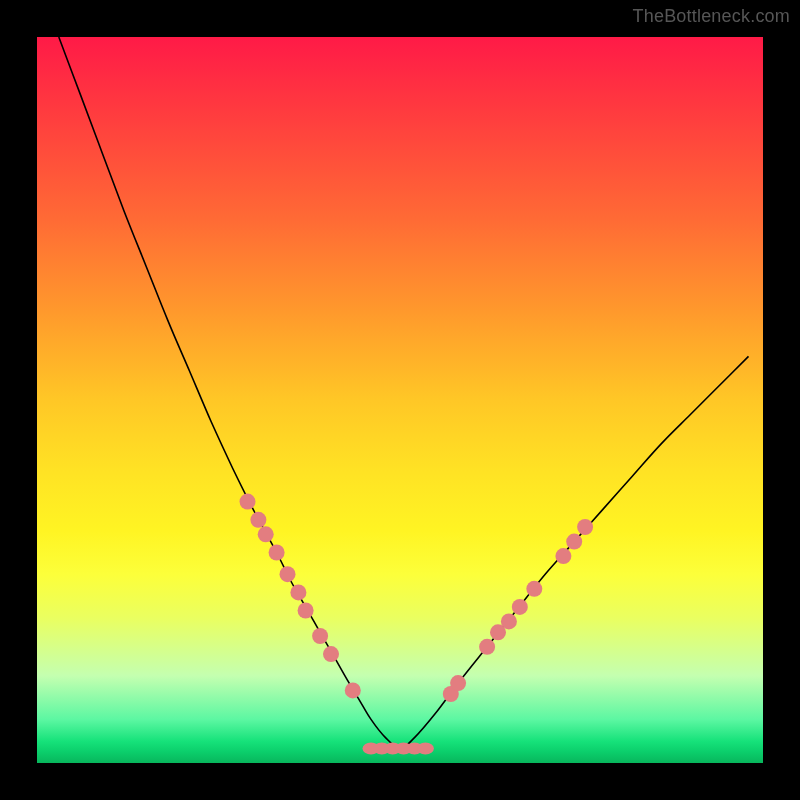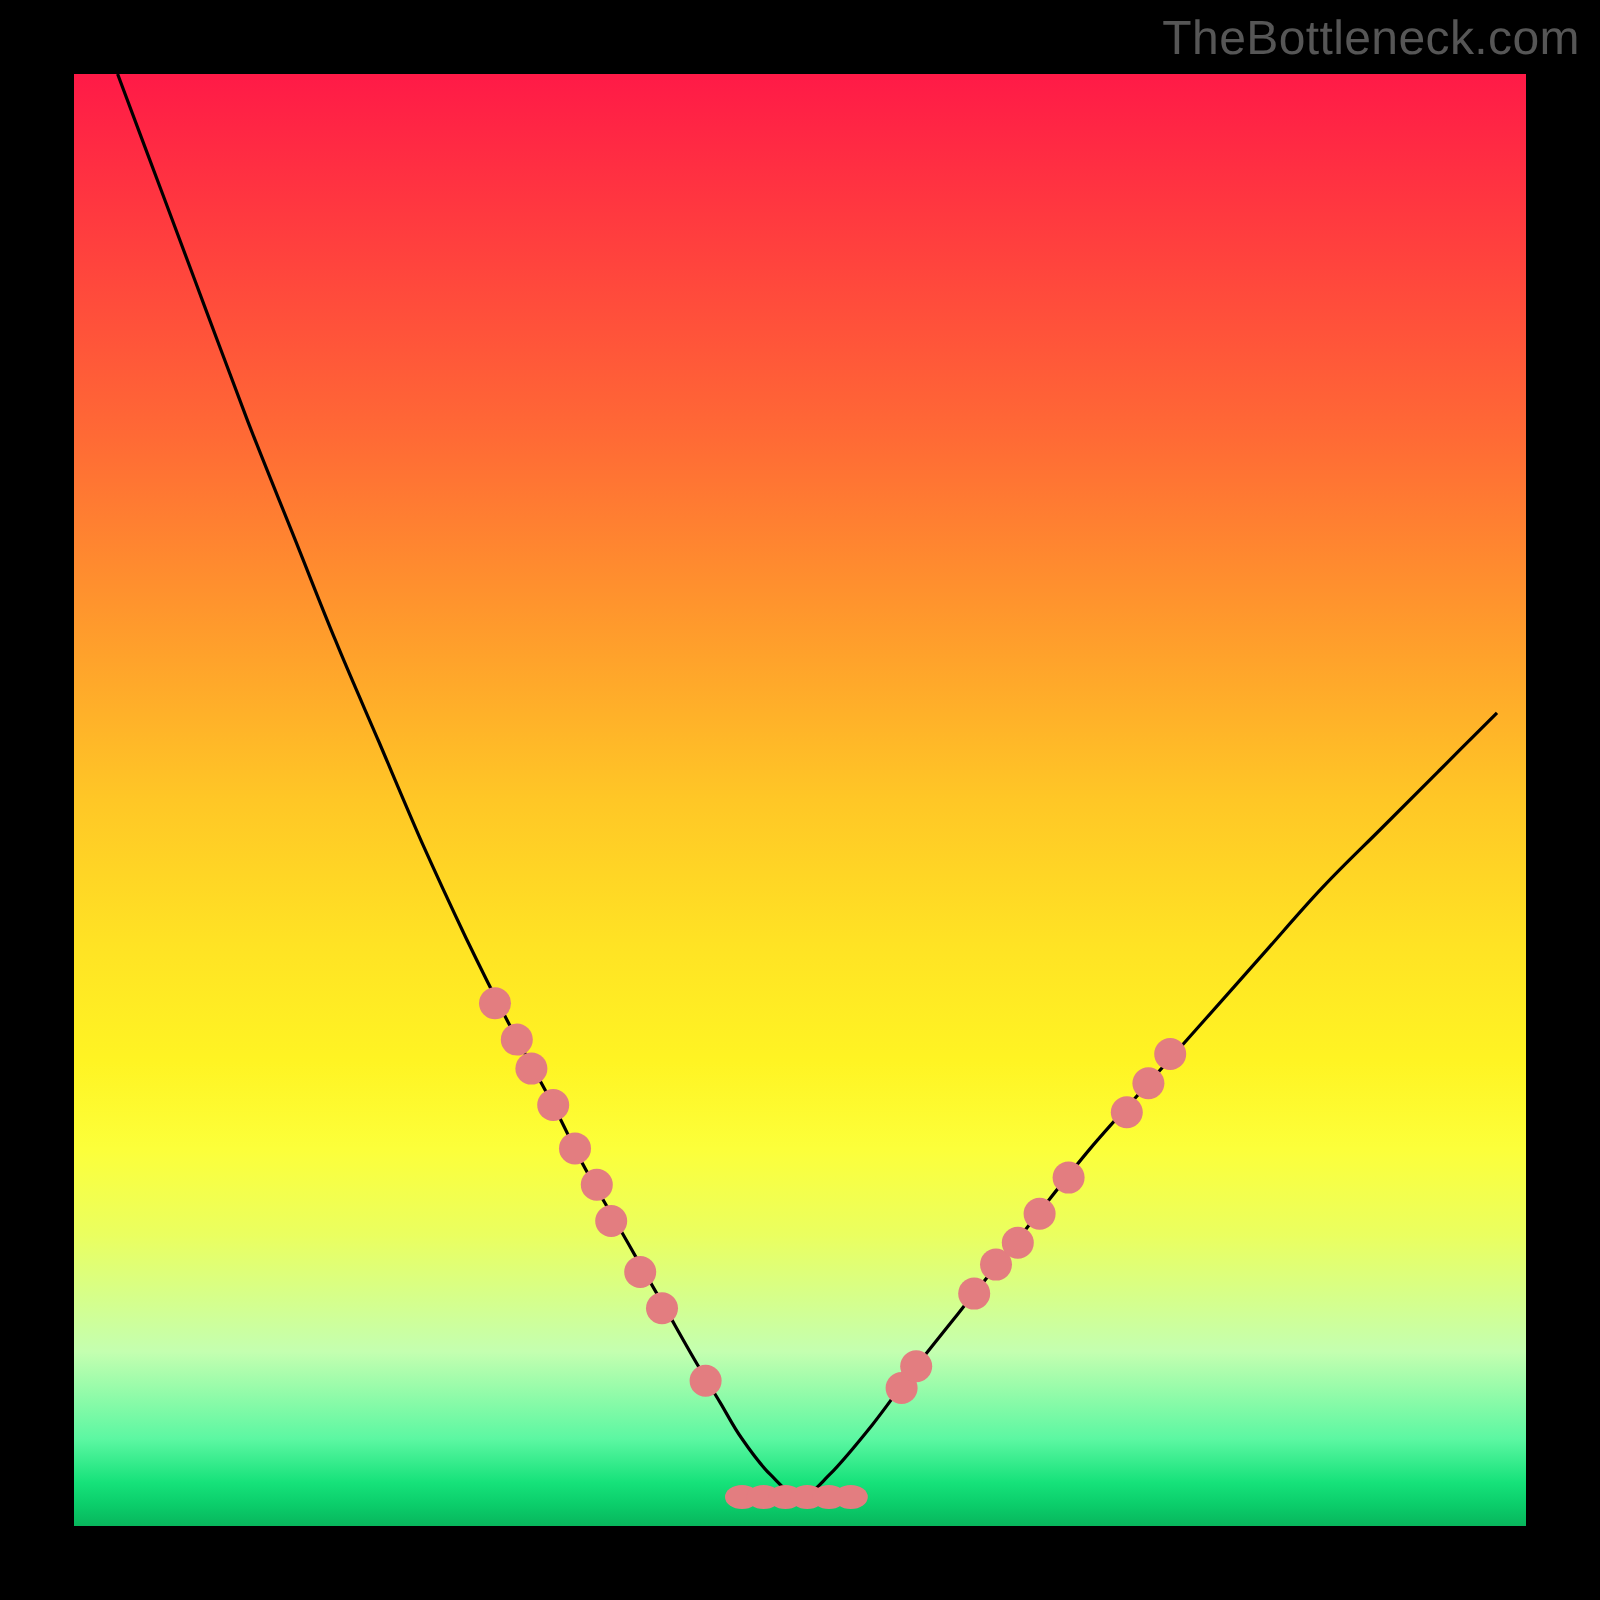--- a/index.html
+++ b/index.html
@@ -39,21 +39,21 @@
       #5cf7a2 94%,
       #16e27a 97%,
       #0bce6b 98.5%,
       #08b65c 100%
     );
   }
   .watermark {
     position: absolute;
     top: 6px;
     right: 10px;
-    font-size: 24px;
+    font-size: 18px;
     font-weight: 400;
     color: #565656;
     letter-spacing: 0.2px;
     z-index: 5;
   }
   svg.curve {
     position: absolute;
     top: 0; left: 0;
     width: 726px;
     height: 726px;

